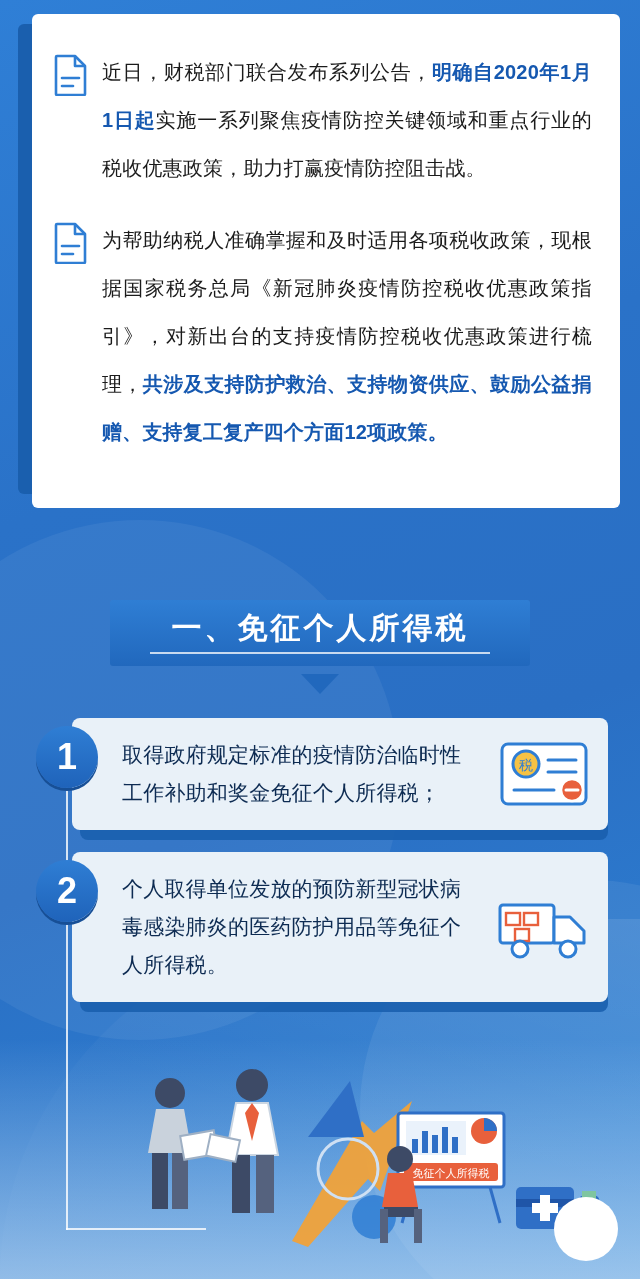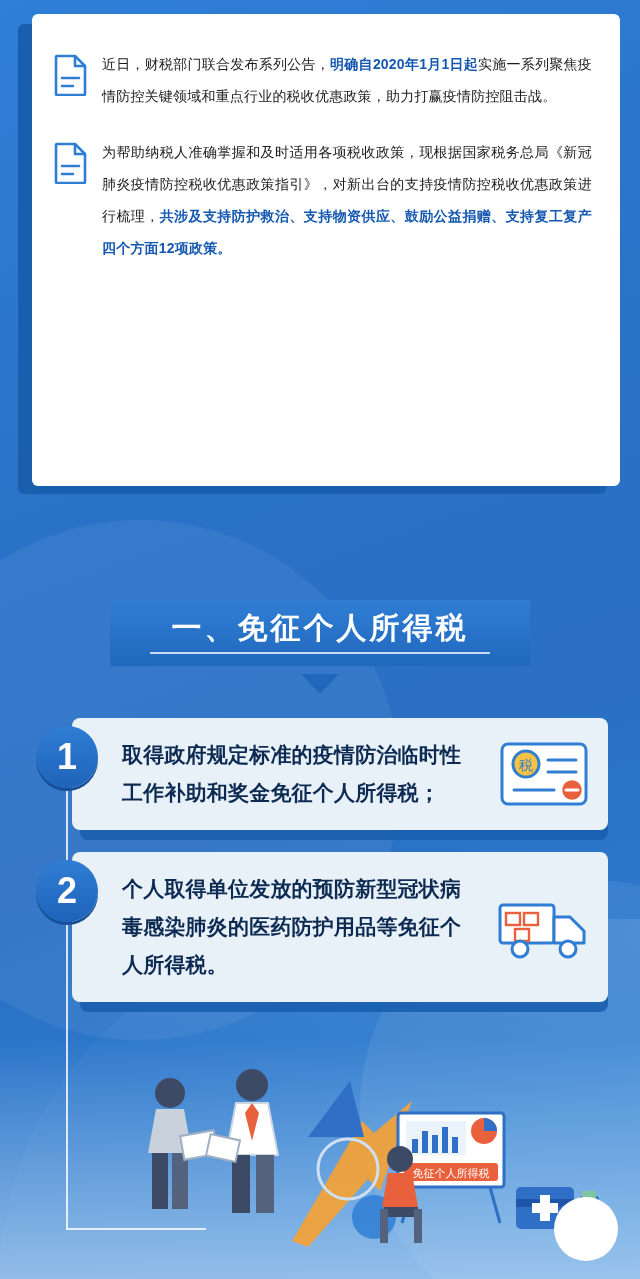--- a/index.html
+++ b/index.html
@@ -69,22 +69,22 @@
     align-items: flex-start;
     margin-bottom: 24px;
   }
   .doc-icon {
     flex: 0 0 auto;
     width: 34px; height: 42px;
     margin-right: 14px;
     margin-top: 6px;
   }
   .para-text {
-    font-size: 14px;
-    line-height: 32px;
+    font-size: 20px;
+    line-height: 48px;
     color: #1b1b1b;
     letter-spacing: 0.2px;
     text-align: justify;
   }
   .hl {
     color: #1558b0;
     font-weight: bold;
   }
 
   
@@ -162,21 +162,21 @@
     border-radius: 8px;
     padding: 18px 130px 18px 50px;
     min-height: 96px;
     display: flex;
     align-items: center;
   }
   .item-text {
     font-size: 21px;
     line-height: 38px;
     color: #0d2b52;
-    font-weight: bold;
+    font-weight: normal;
     letter-spacing: 0.2px;
   }
   .num-badge {
     position: absolute;
     left: 0; top: 8px;
     width: 62px; height: 62px;
     border-radius: 50%;
     background: linear-gradient(180deg, #2f7ed4 0%, #1f63ba 100%);
     color: #fff;
     font-size: 36px;

